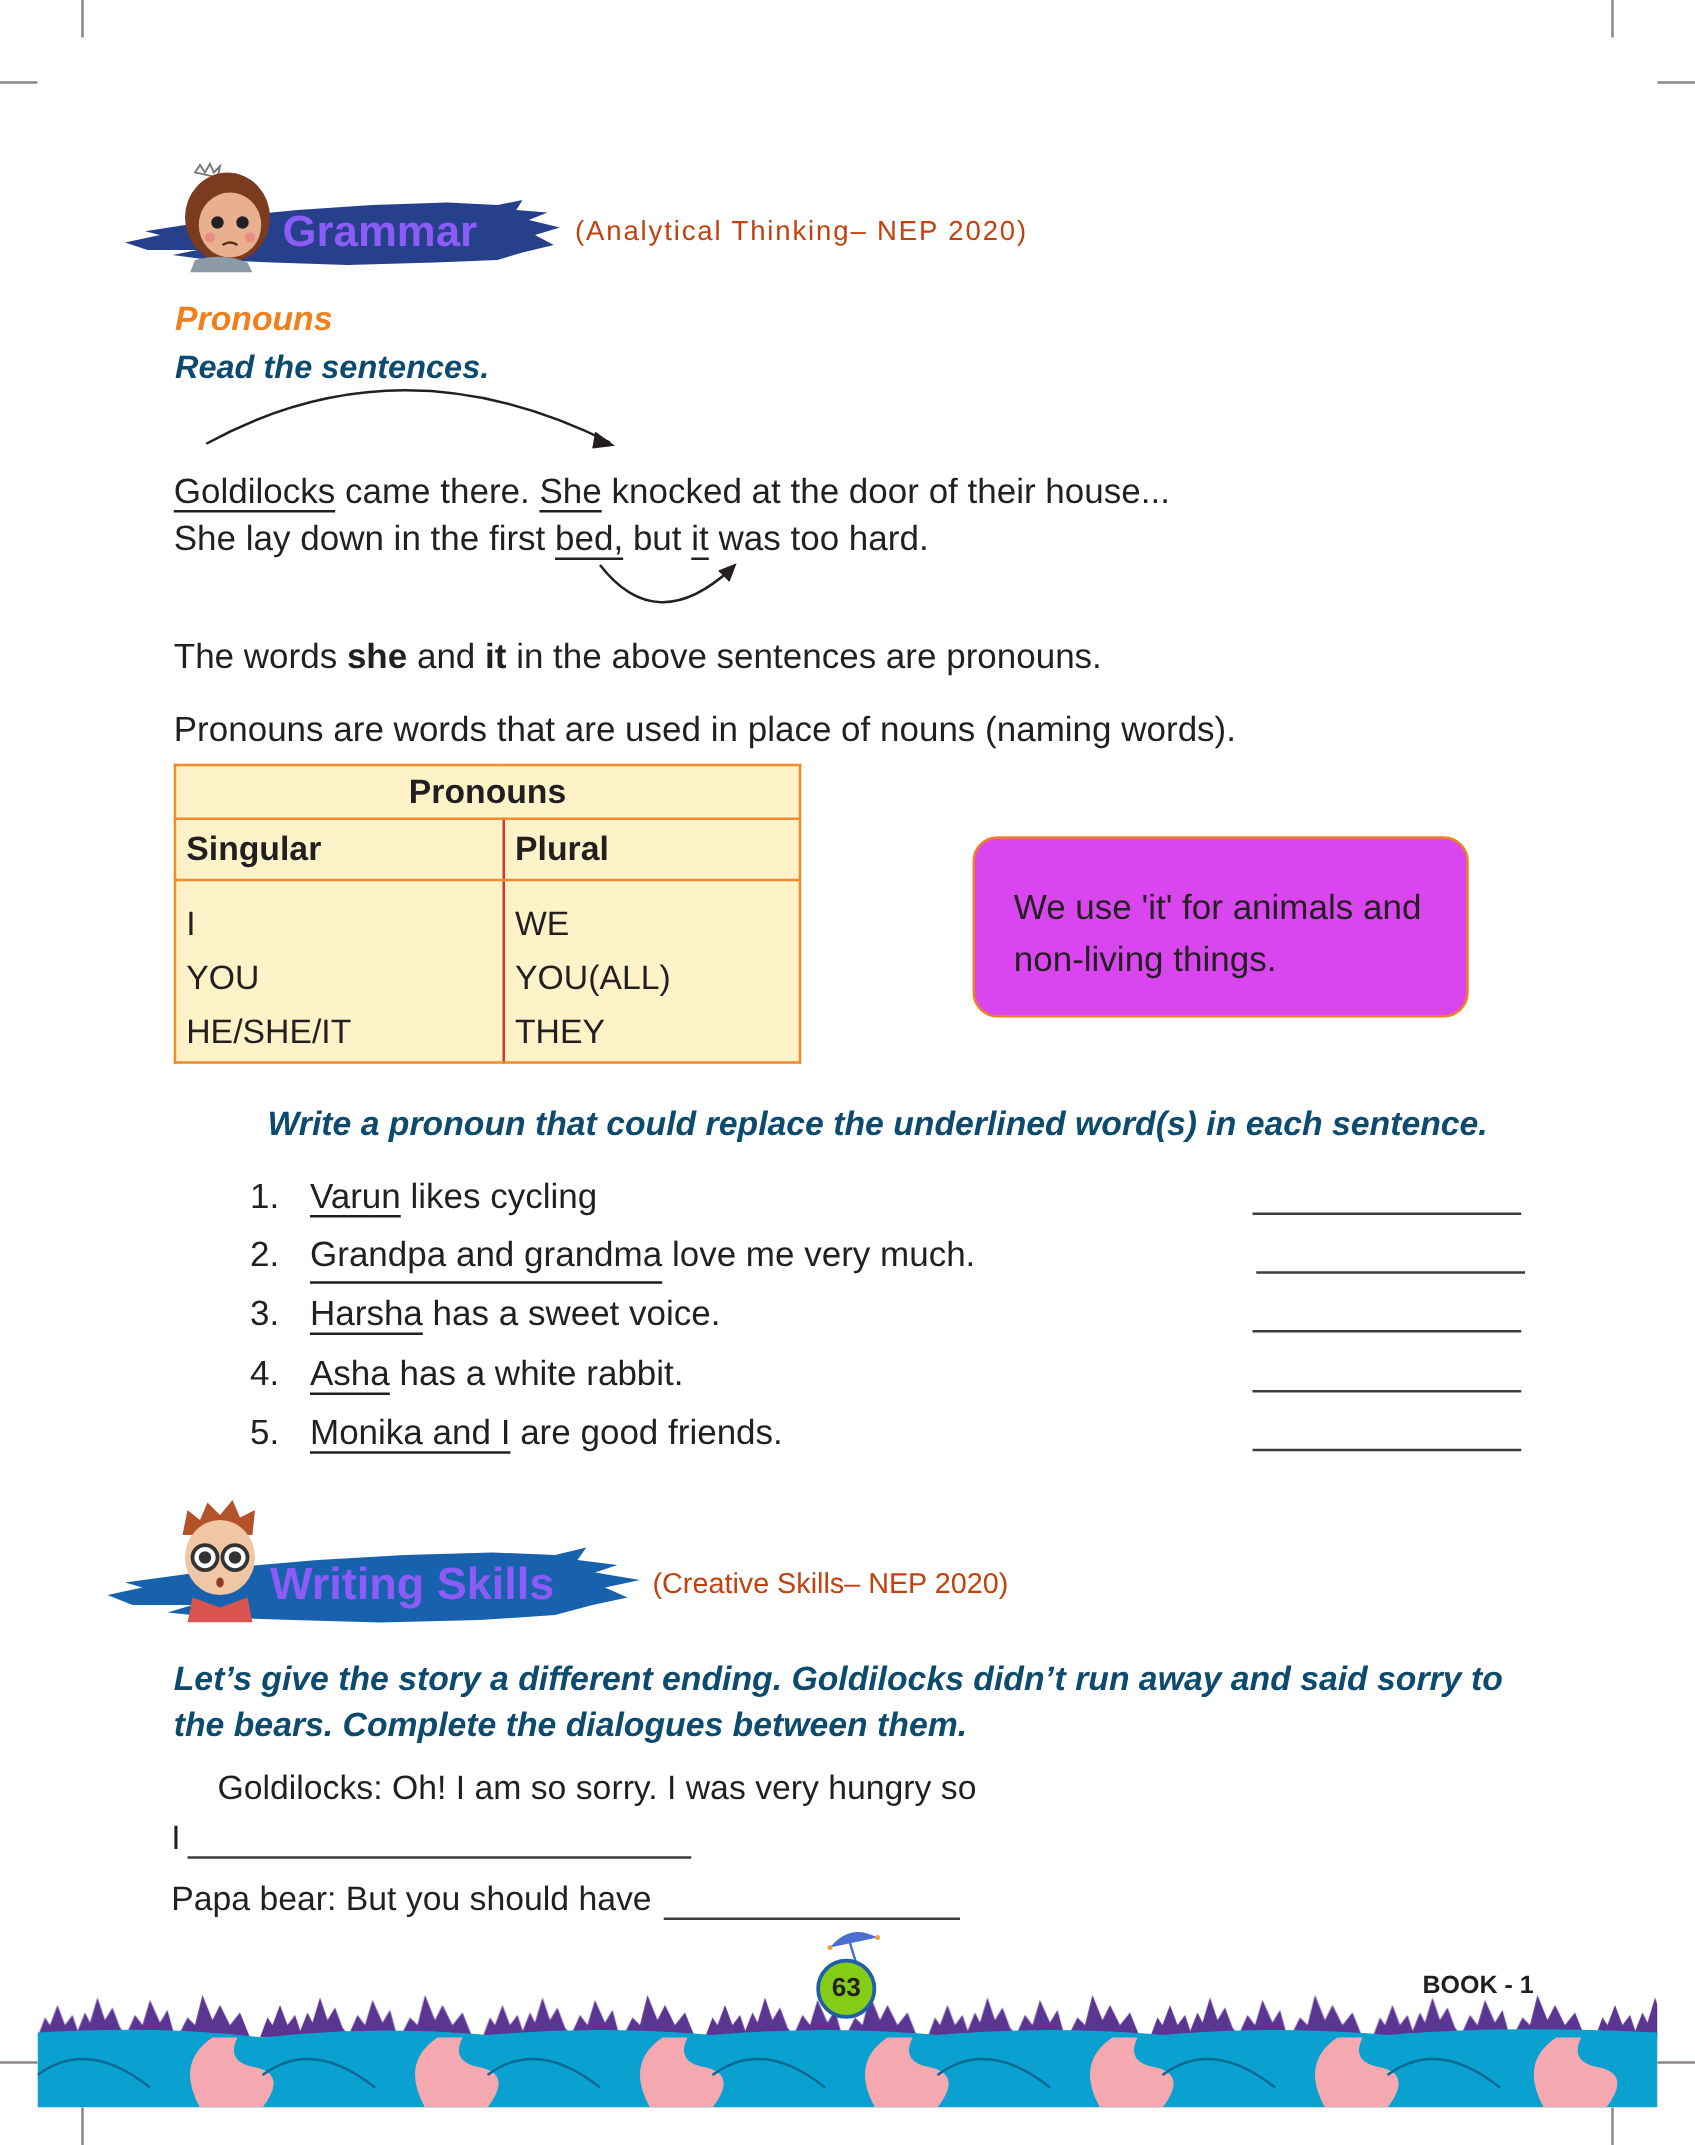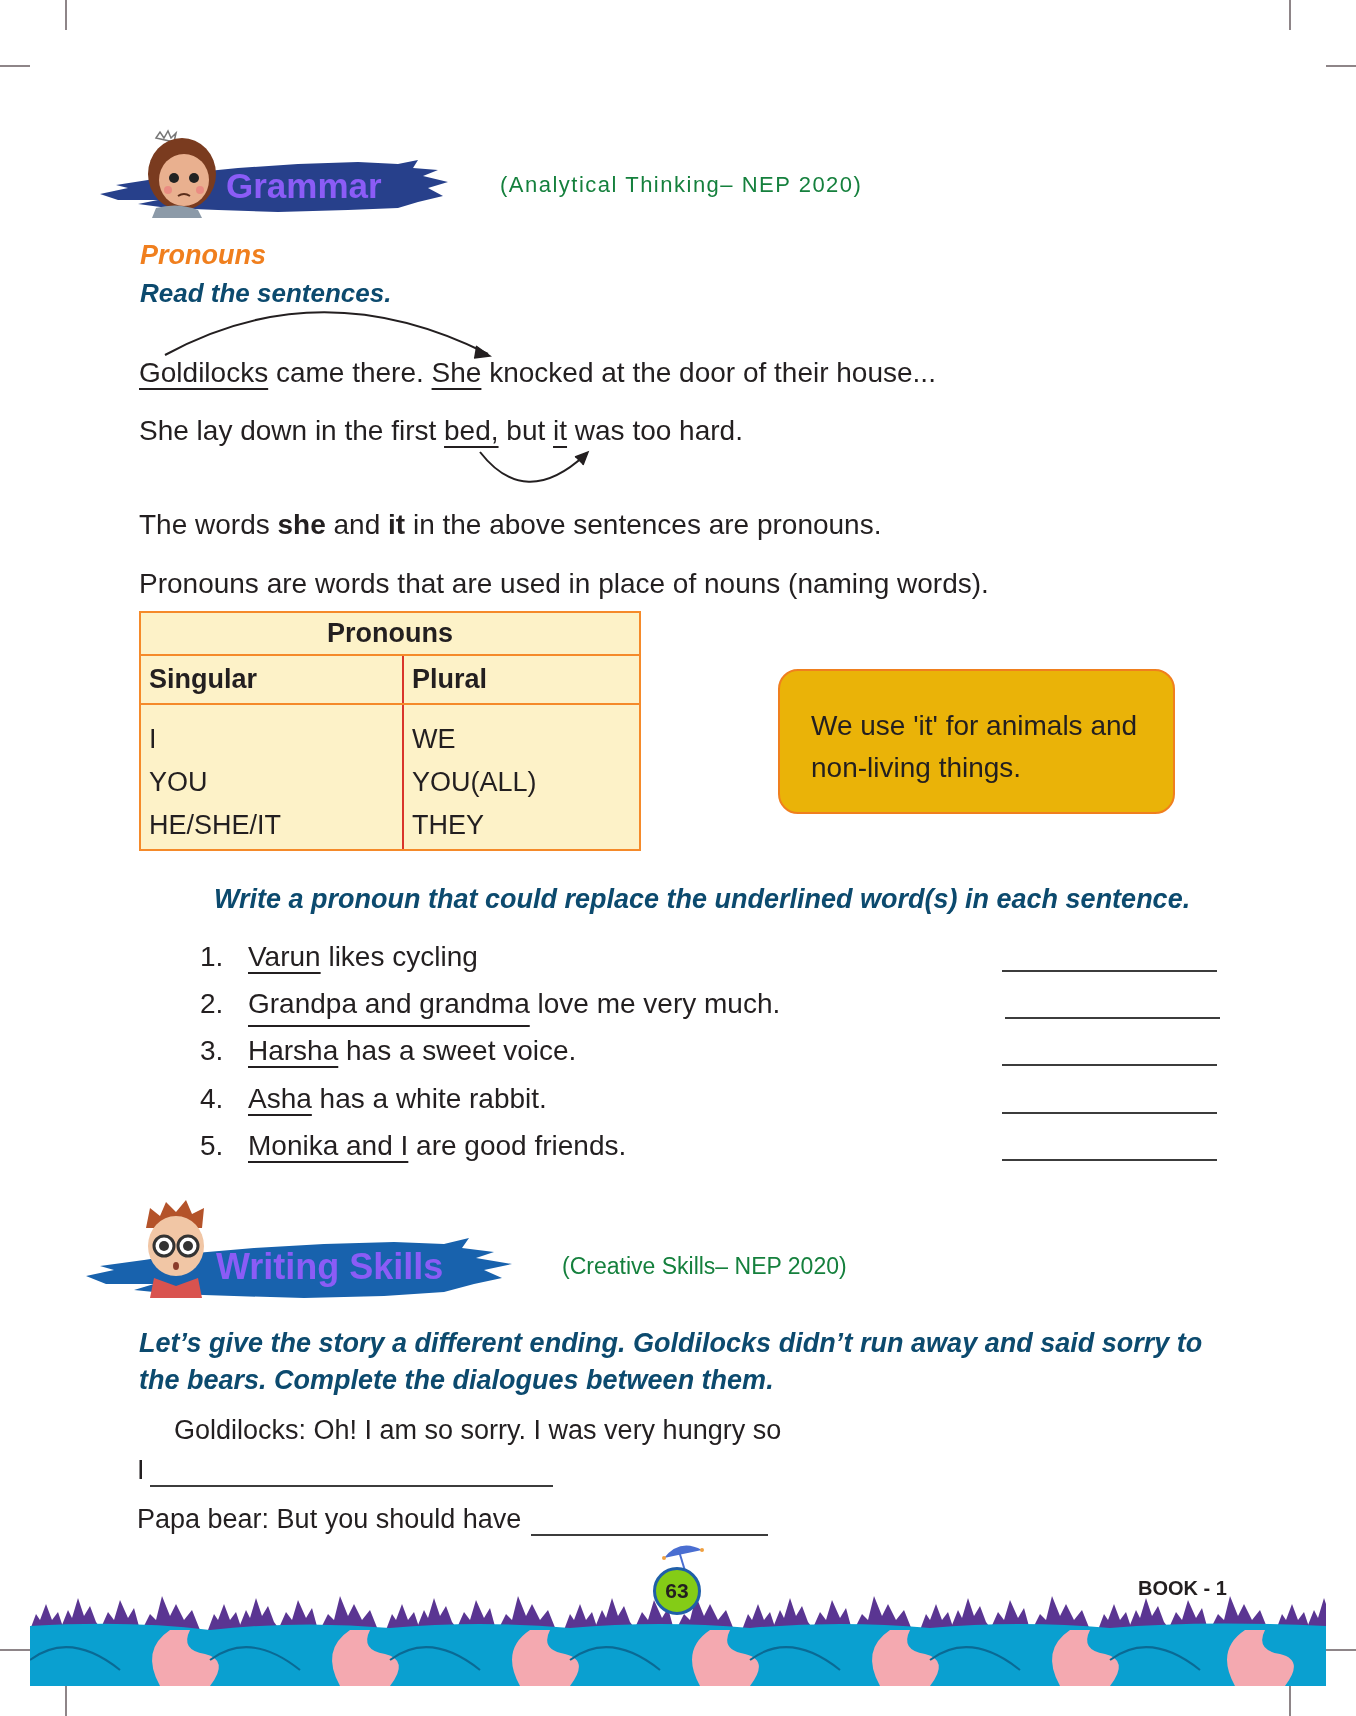--- a/index.html
+++ b/index.html
@@ -1,33 +1,33 @@
 <!DOCTYPE html>
 <html><head>
 <meta charset="utf-8">
 <style>
   html,body{margin:0;padding:0;background:#fff;}
   body{width:1356px;height:1716px;position:relative;overflow:hidden;font-family:"Liberation Sans",sans-serif;color:#231f20;}
   .abs{position:absolute;}
   .crop{position:absolute;background:#8e8588;}
   .brush{position:absolute;}
   .sec-title{position:absolute;color:#8b5cf6;font-weight:bold;white-space:nowrap;}
-  .sec-sub{position:absolute;font-size:22px;color:#15803d;white-space:nowrap;letter-spacing:1.5px;margin-left:40px;}
+  .sec-sub{position:absolute;font-size:22px;color:#c2410c;white-space:nowrap;letter-spacing:1.5px;}
   .h-orange{position:absolute;color:#f07f1e;font-weight:bold;font-style:italic;font-size:27px;}
   .h-blue{position:absolute;color:#0c4a6e;font-weight:bold;font-style:italic;font-size:26px;white-space:nowrap;}
   .body-line{position:absolute;font-size:28px;white-space:nowrap;line-height:34px;}
   .ul{text-decoration:underline;text-underline-offset:6px;text-decoration-thickness:2px;}
   table.pron{position:absolute;left:139px;top:611px;width:502px;height:240px;border-collapse:collapse;background:#fdf2c8;}
   table.pron td, table.pron th{border:2.5px solid #f58a2a;padding:0 8px;font-size:27px;text-align:left;vertical-align:middle;}
   table.pron th{font-weight:bold;}
   table.pron th.center{text-align:center;}
   table.pron td.col1{border-right:2.5px solid #d9352c;}
   table.pron th.col1{border-right:2.5px solid #d9352c;}
   .cell-list div{line-height:43px;}
-  .note{position:absolute;left:778px;top:669px;width:397px;height:145px;background:#eab308;border:2.5px solid #f07f1e;border-radius:20px;box-sizing:border-box;padding:34px 28px 0 31px;font-size:28px;line-height:42px;}
+  .note{position:absolute;left:778px;top:669px;width:397px;height:145px;background:#d946ef;border:2.5px solid #f07f1e;border-radius:20px;box-sizing:border-box;padding:34px 28px 0 31px;font-size:28px;line-height:42px;}
   .q-row{position:absolute;left:200px;font-size:28px;white-space:nowrap;height:36px;line-height:36px;}
   .q-num{display:inline-block;width:48px;}
   .blank{position:absolute;height:0;border-top:2.5px solid #3c3c3c;}
   .footer-num{position:absolute;left:653px;top:1567px;width:48px;height:48px;border:3px solid #1f5fa8;border-radius:50%;background:#84cc16;box-sizing:border-box;text-align:center;line-height:42px;font-weight:bold;font-size:21px;}
   .book{position:absolute;left:1138px;top:1577px;font-weight:bold;font-size:20px;}
 </style>
 </head>
 <body>
 
 <div class="crop" style="left:65px;top:0;width:2px;height:30px;"></div>
@@ -61,21 +61,21 @@
 <div class="h-orange" style="left:140px;top:240px;">Pronouns</div>
 <div class="h-blue" style="left:140px;top:278px;">Read the sentences.</div>
 
 <svg class="abs" style="left:0;top:0;" width="700" height="500">
   <path d="M165 355 Q320 270 488 354" fill="none" stroke="#231f20" stroke-width="2"></path>
   <path d="M476 346 L490 356 L474 358" fill="#231f20" stroke="#231f20" stroke-width="1.5"></path>
   <path d="M480 452 Q525 510 585 455" fill="none" stroke="#231f20" stroke-width="2"></path>
   <path d="M575 457 L588 452 L583 465" fill="#231f20" stroke="#231f20" stroke-width="1.5"></path>
 </svg>
 
-<div class="body-line" style="left:139px;top:356px;">
+<div class="body-line" style="left:139px;top:376px;">
   <span class="ul">Goldilocks</span><span> came there. </span><span class="ul">She</span><span> knocked at the door of their house...</span>
 </div>
 <div class="body-line" style="left:139px;top:414px;">
   <span>She lay down in the first </span><span class="ul">bed,</span><span> but </span><span class="ul">it</span><span> was too hard.</span>
 </div>
 
 <div class="body-line" style="left:139px;top:508px;">
   <span>The words </span><b>she</b><span> and </span><b>it</b><span> in the above sentences are pronouns.</span>
 </div>
 <div class="body-line" style="left:139px;top:567px;">Pronouns are words that are used in place of nouns (naming words).</div>

